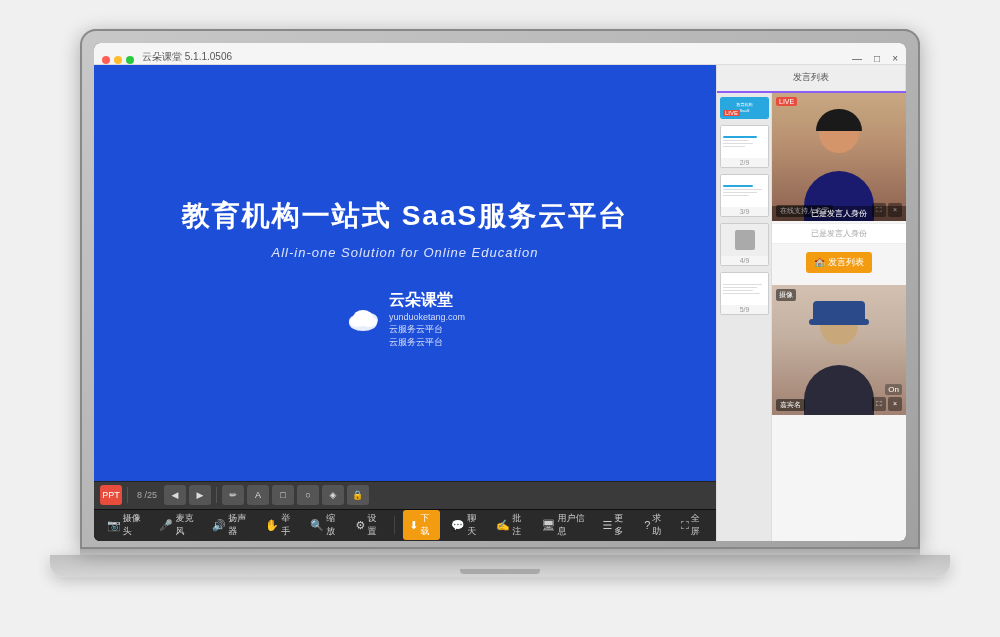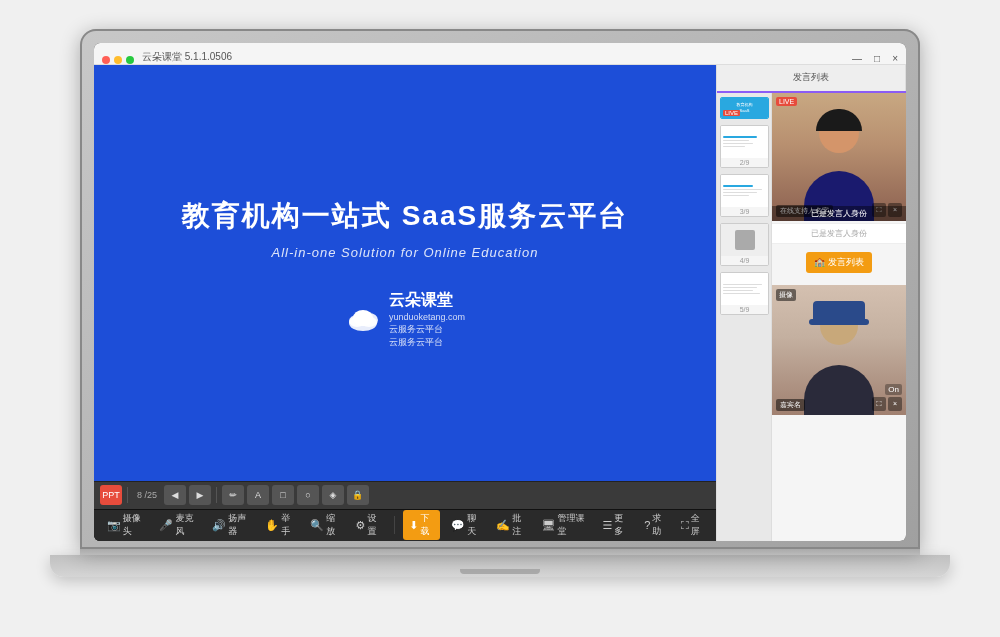--- a/index.html
+++ b/index.html
@@ -726,21 +726,21 @@
               <div class="toolbar-btn">
                 <span class="btn-icon">💬</span>
                 <span>聊天</span>
               </div>
               <div class="toolbar-btn">
                 <span class="btn-icon">✍</span>
                 <span>批注</span>
               </div>
               <div class="toolbar-btn">
                 <span class="btn-icon">🖥</span>
-                <span>管理课堂</span>
+                <span>用户信息</span>
               </div>
               <div class="toolbar-btn">
                 <span class="btn-icon">☰</span>
                 <span>更多</span>
               </div>
               <div class="toolbar-right">
                 <div class="toolbar-btn">
                   <span class="btn-icon">?</span>
                   <span>求助</span>
                 </div>

